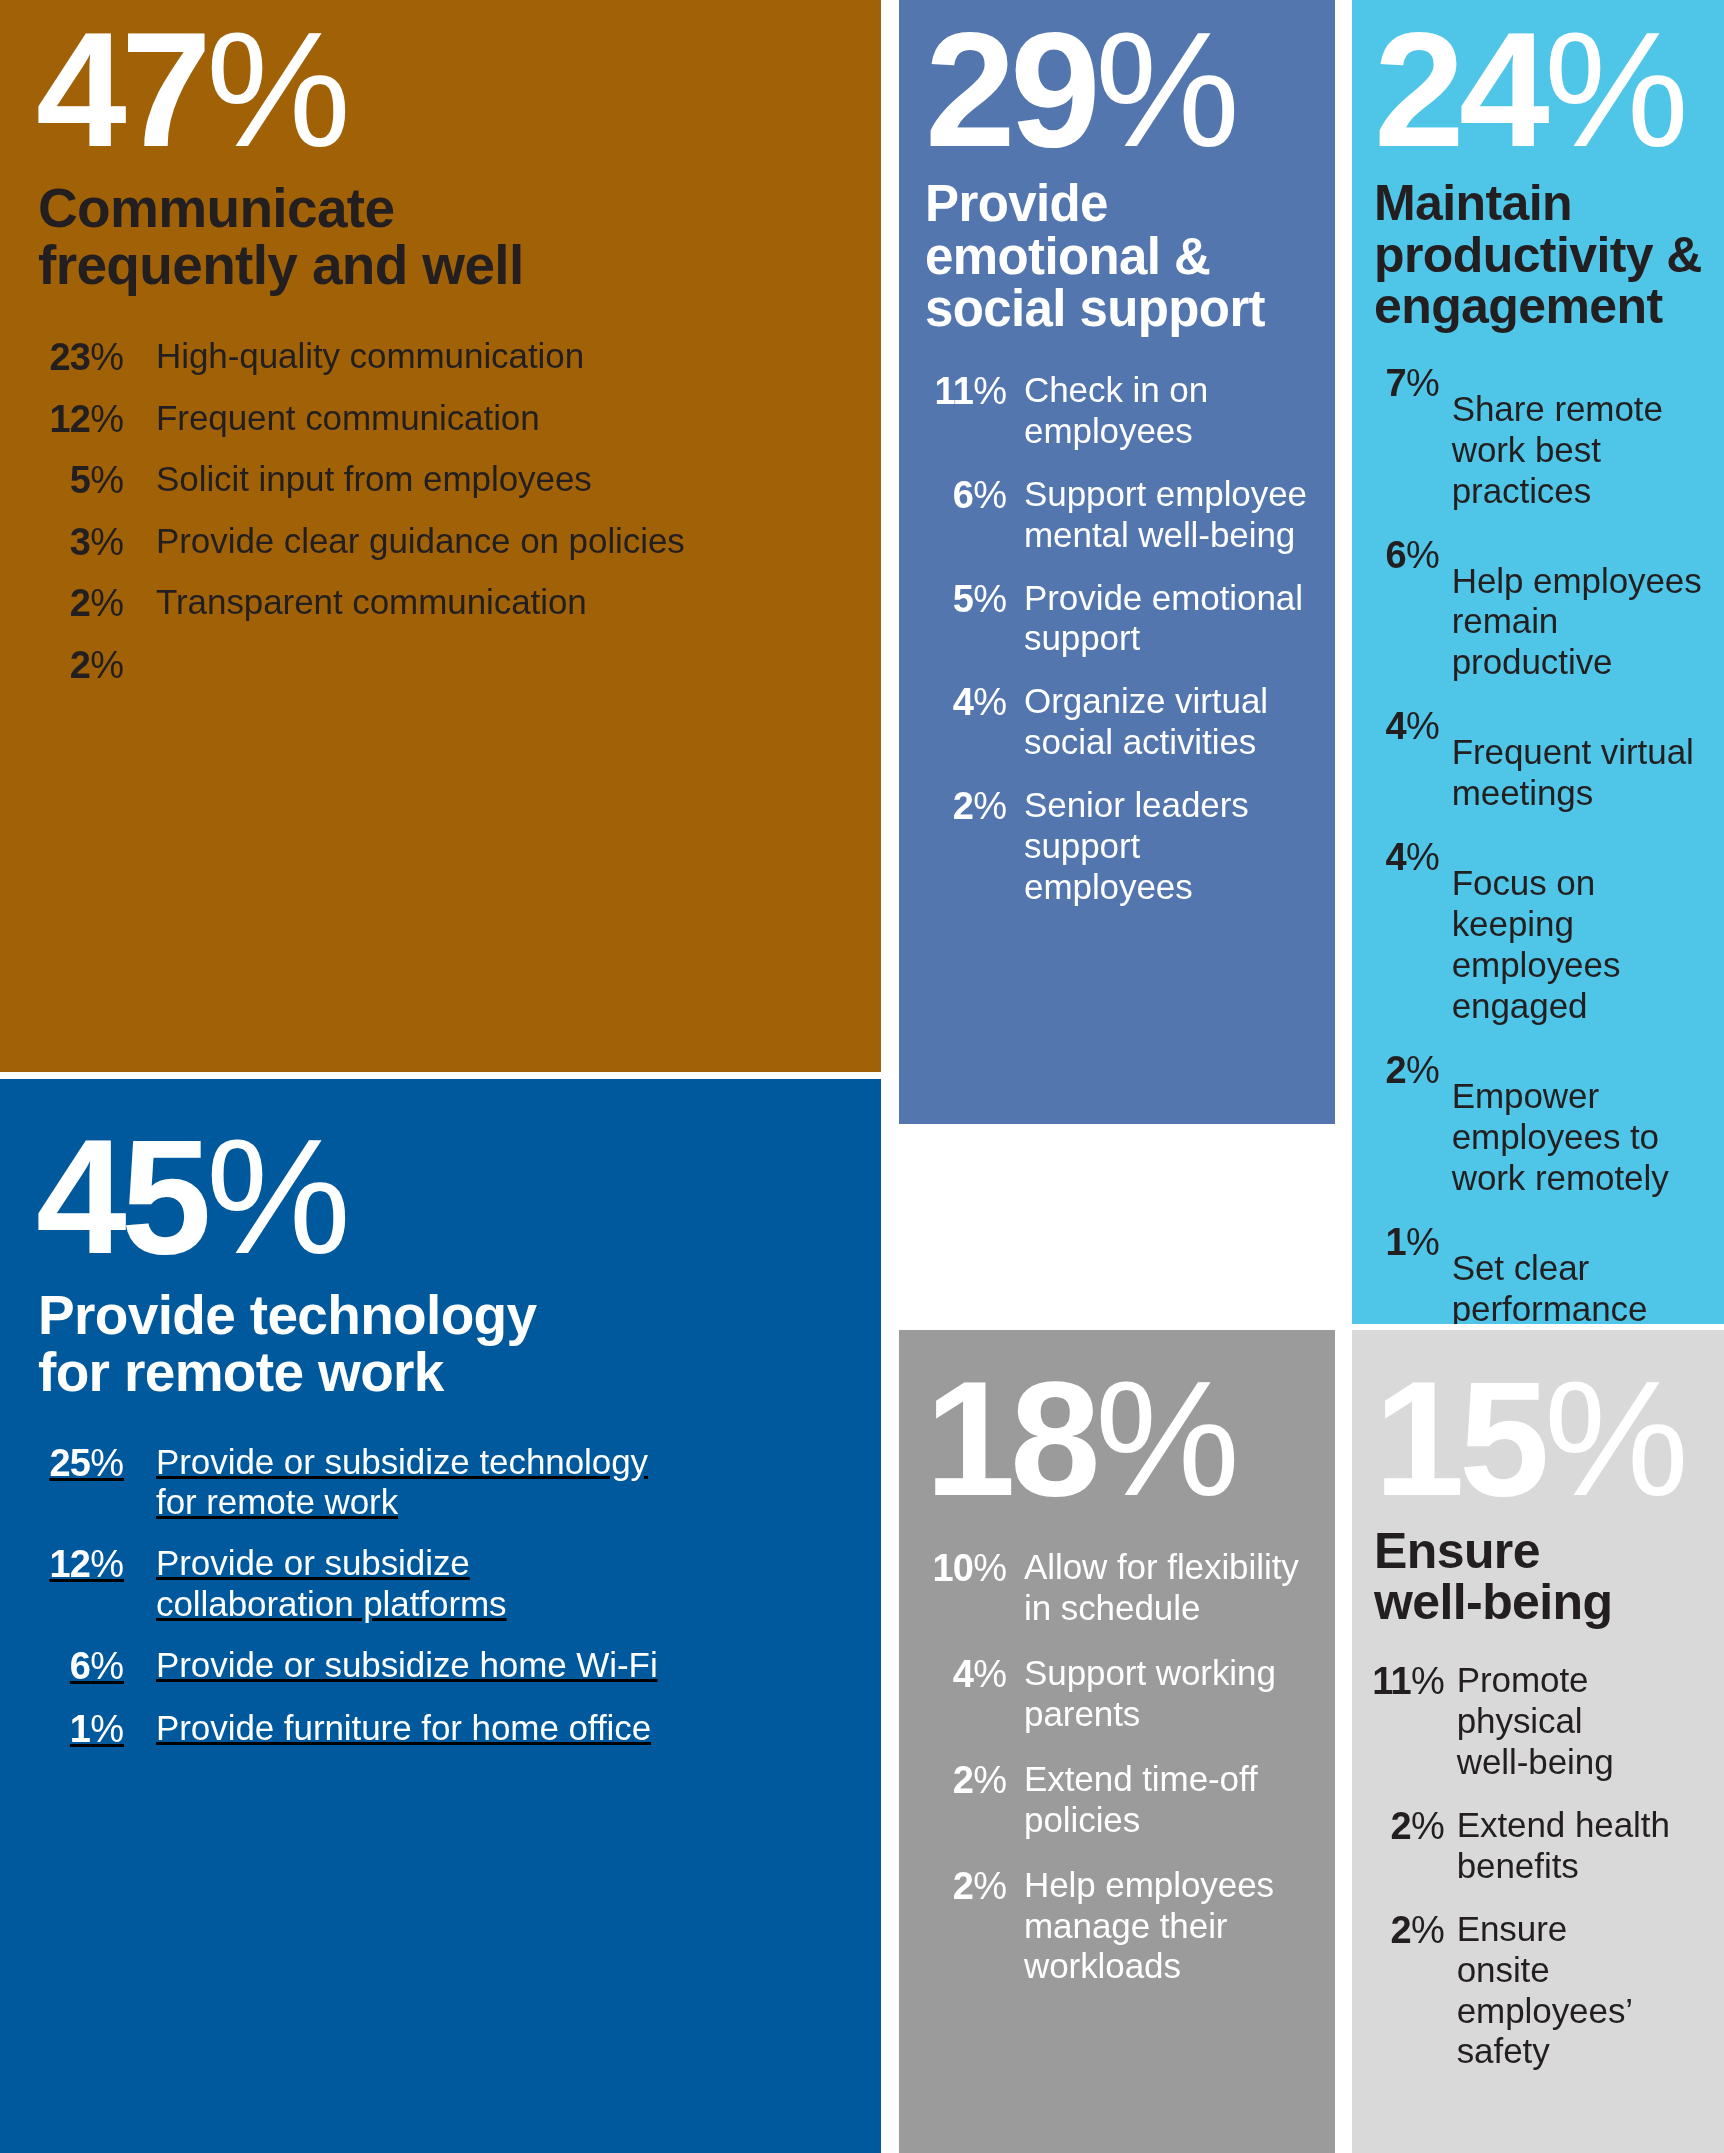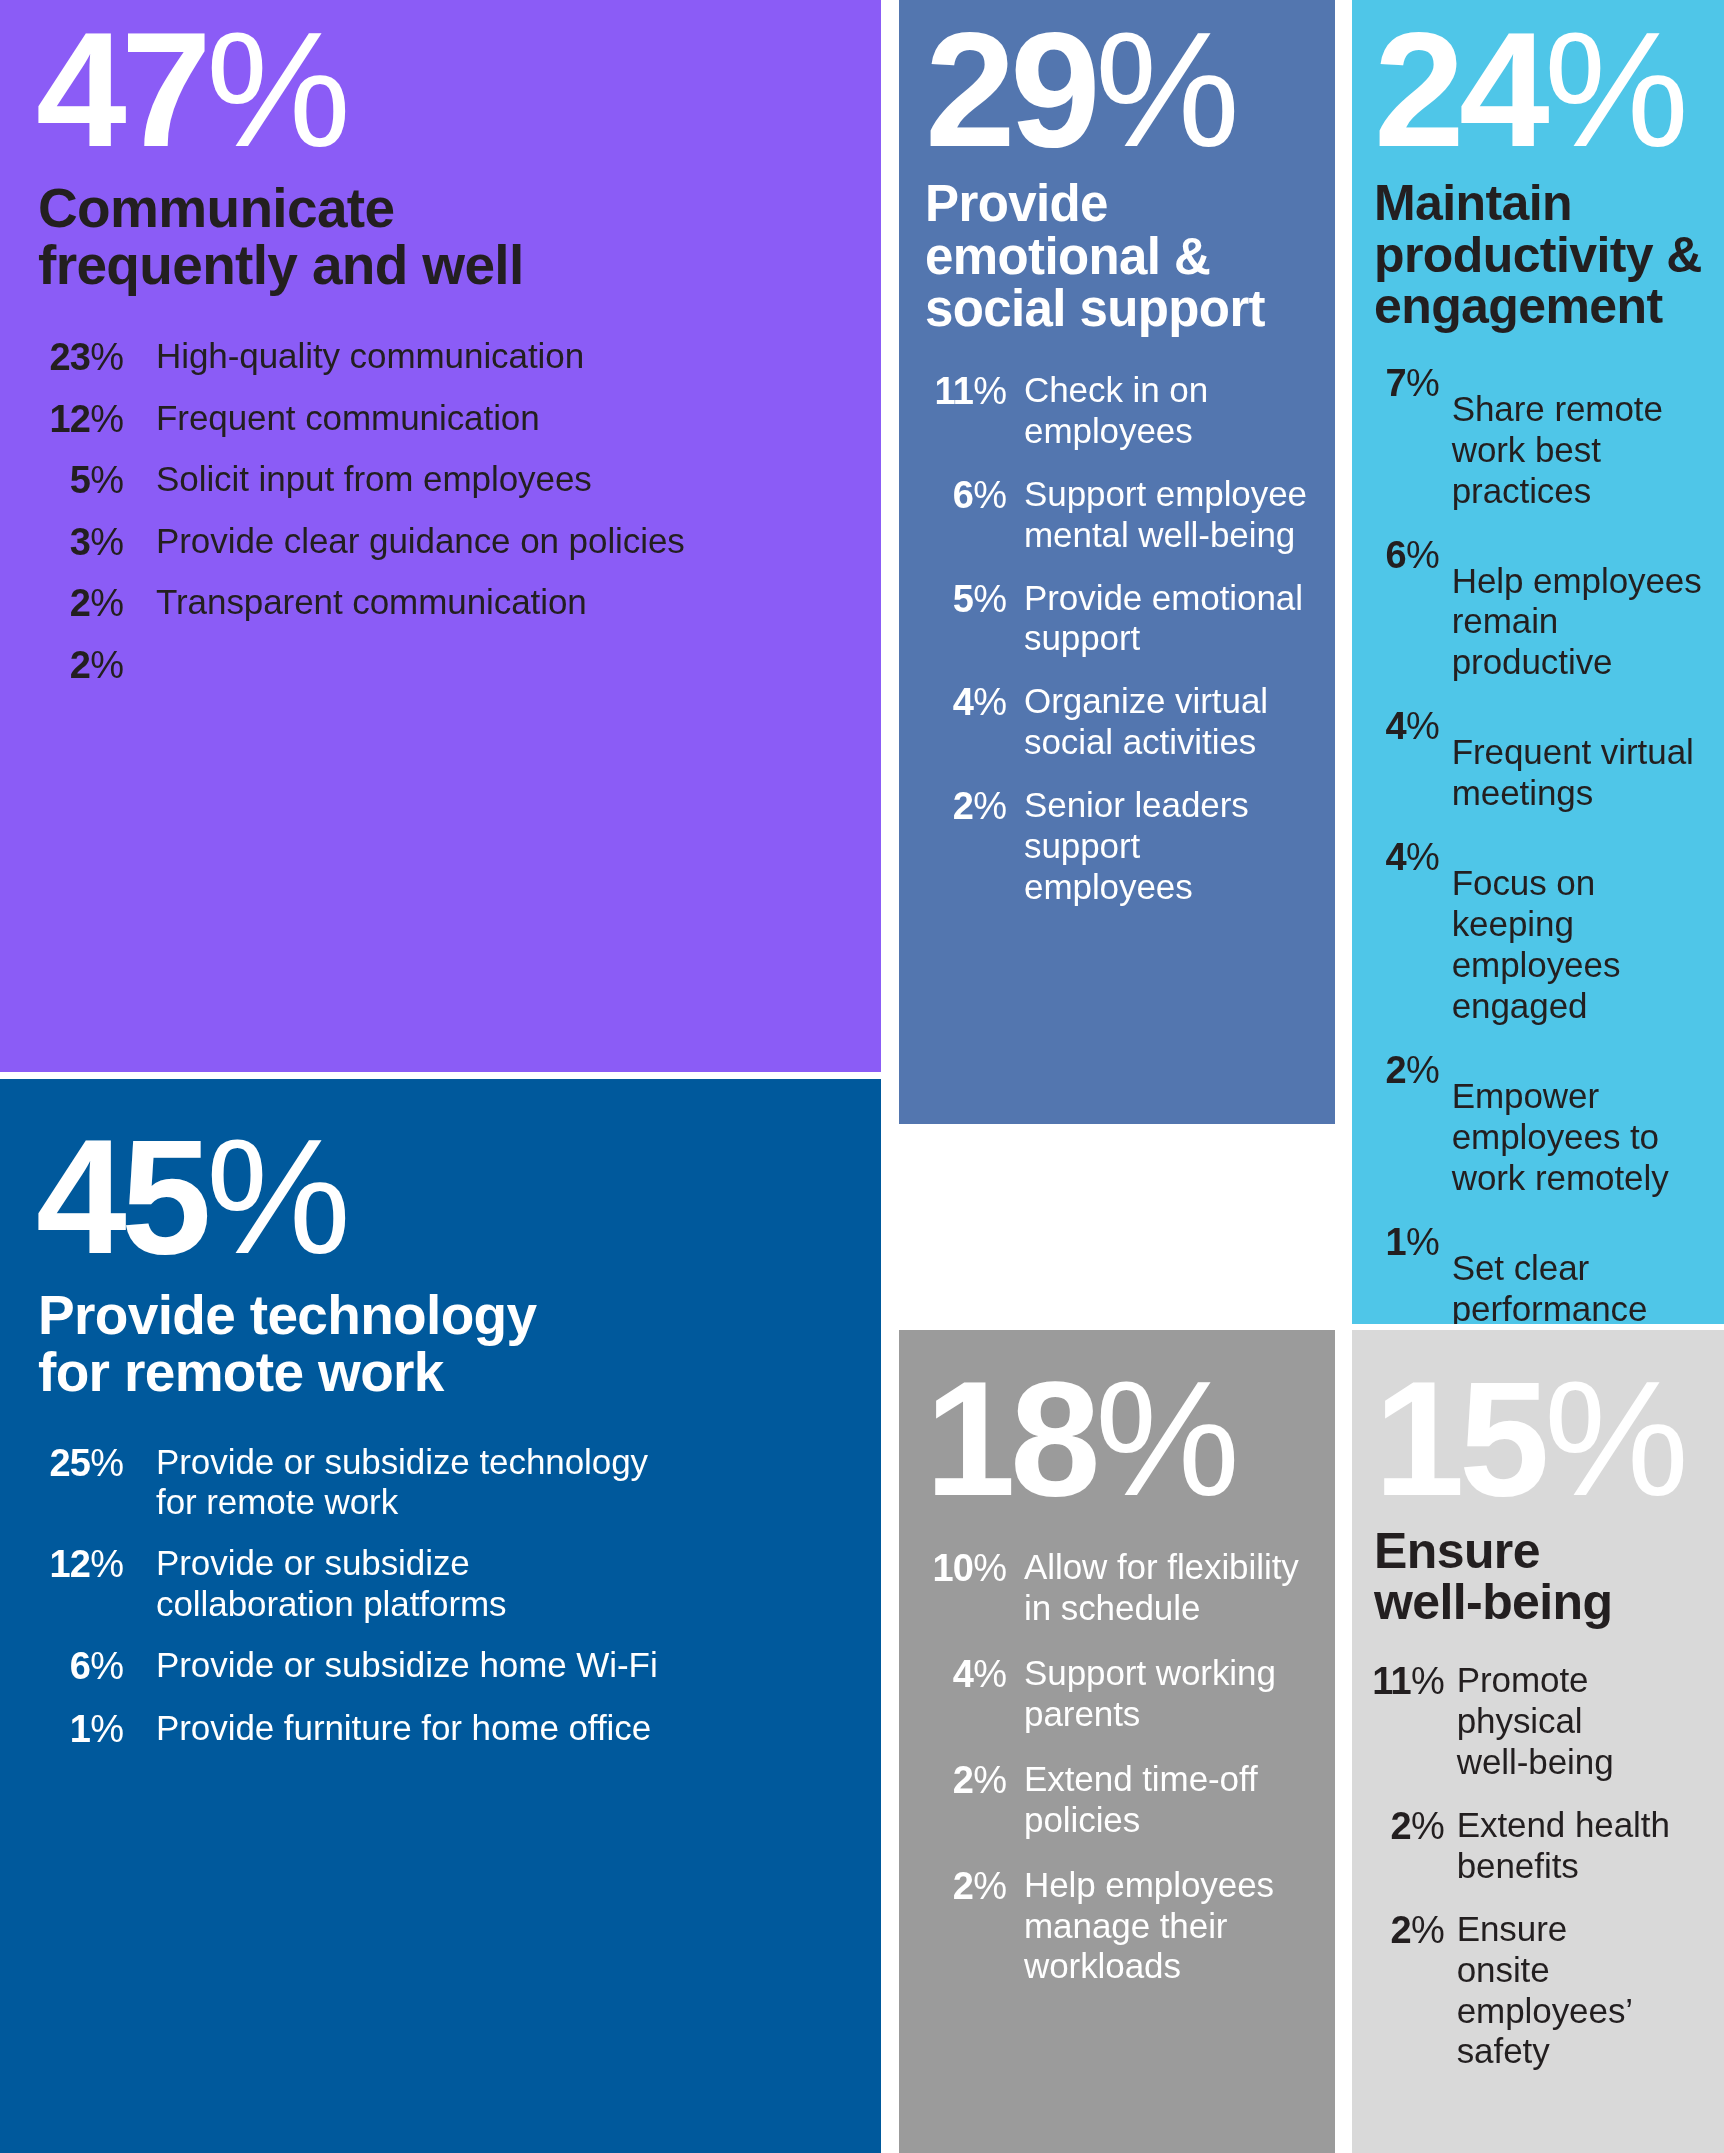--- a/index.html
+++ b/index.html
@@ -57,38 +57,38 @@
   .pnum .pct { font-weight: 300; letter-spacing: 0; }
   .plabel {
     flex: 1 1 auto;
     font-weight: normal;
     letter-spacing: -0.002em;
   }
 
   
   #p-communicate {
     left: 0; top: 0; width: 881px; height: 1072px;
-    background: #8b5cf6;
+    background: #a16207;
   }
   #p-communicate .bignum { font-size: 163px; color: #ffffff; margin: 14.6px 0 0 36px; }
   #p-communicate .phead  { font-size: 55px; color: #231f20; margin: 15.4px 0 0 38px; }
   #p-communicate .plist  { margin: 43px 0 0 38px; }
   #p-communicate .prow   { margin-bottom: 19px; }
   #p-communicate .pnum   { font-size: 38px; color: #231f20; width: 86px; line-height: 1.12; }
   #p-communicate .plabel { font-size: 35px; color: #231f20; line-height: 1.16; margin-left: 32px; }
 
   
   #p-technology {
     left: 0; top: 1079px; width: 881px; height: 1075px;
     background: #00599C;
   }
   #p-technology .bignum { font-size: 163px; color: #ffffff; margin: 43px 0 0 36px; }
   #p-technology .phead  { font-size: 55px; color: #ffffff; margin: 15.4px 0 0 38px; }
   #p-technology .plist  { margin: 41px 0 0 38px; }
-  #p-technology .prow   { margin-bottom: 20.5px; }
+  #p-technology .prow   { margin-bottom: 20.5px; text-decoration: underline; }
   #p-technology .pnum   { font-size: 38px; color: #ffffff; width: 86px; line-height: 1.12; }
   #p-technology .plabel { font-size: 35px; color: #ffffff; line-height: 1.16; margin-left: 32px; }
 
   
   #p-support {
     left: 899px; top: 0; width: 436px; height: 1124px;
     background: #5376AF;
   }
   #p-support .bignum { font-size: 163px; color: #ffffff; margin: 14.6px 0 0 26px; }
   #p-support .phead  { font-size: 51px; color: #ffffff; margin: 13.7px 0 0 26px; }

